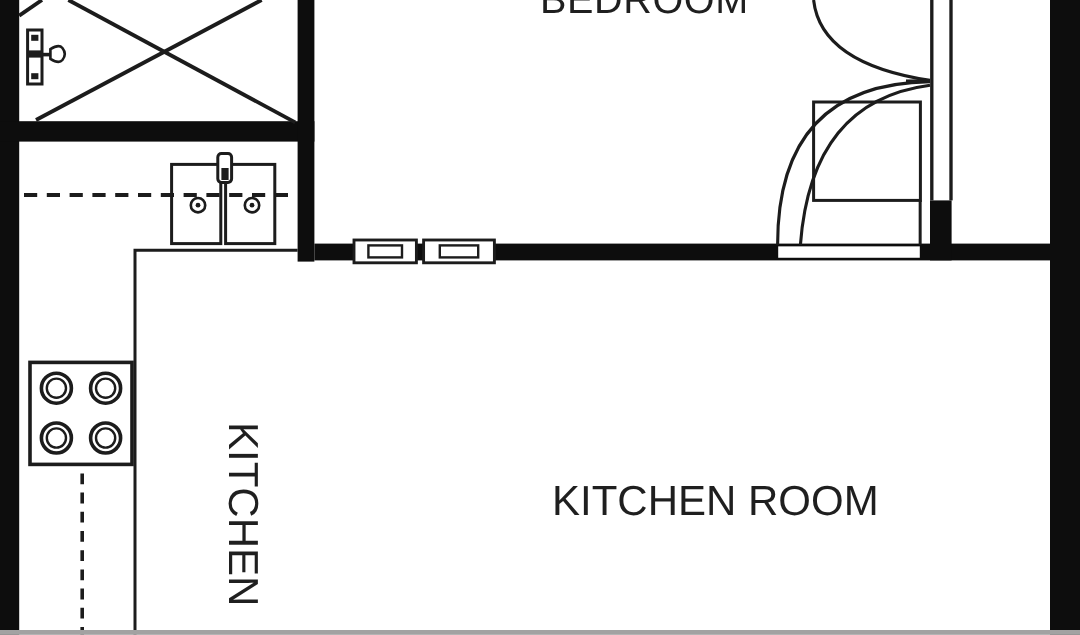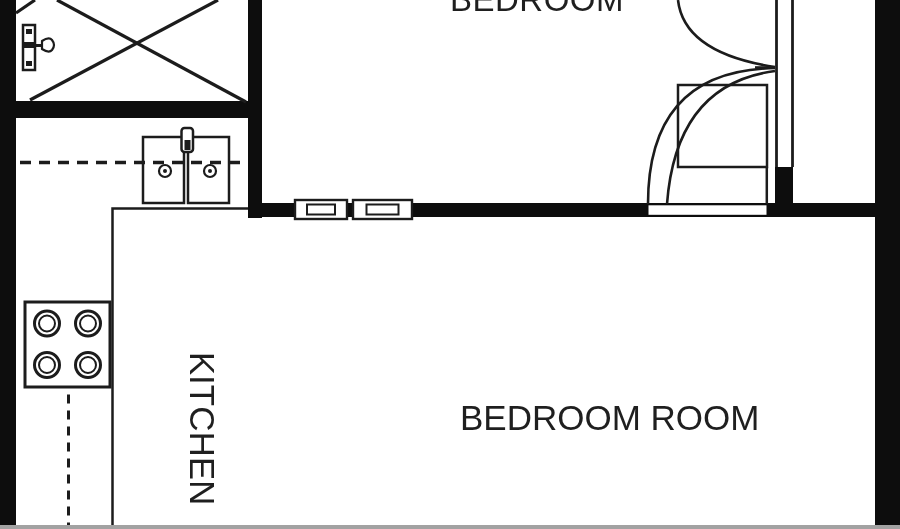--- a/index.html
+++ b/index.html
@@ -125,19 +125,19 @@
 
     <g fill="none" stroke-width="2.6" stroke="#1c1c1c">
       <path d="M678 0 Q684 53 775 67"></path>
       <line x1="755" y1="67.5" x2="775" y2="67.5"></line>
     </g>
 
   </svg>
 
   <div class="label label-bedroom">BEDROOM</div>
 
-  <div class="label label-living">BEDROOM ROOM</div>
+  <div class="label label-living">KITCHEN ROOM</div>
 
   <div class="label label-kitchen">KITCHEN</div>
 
   <div class="bottom-edge"></div>
 
 </div>
 
 </body></html>

